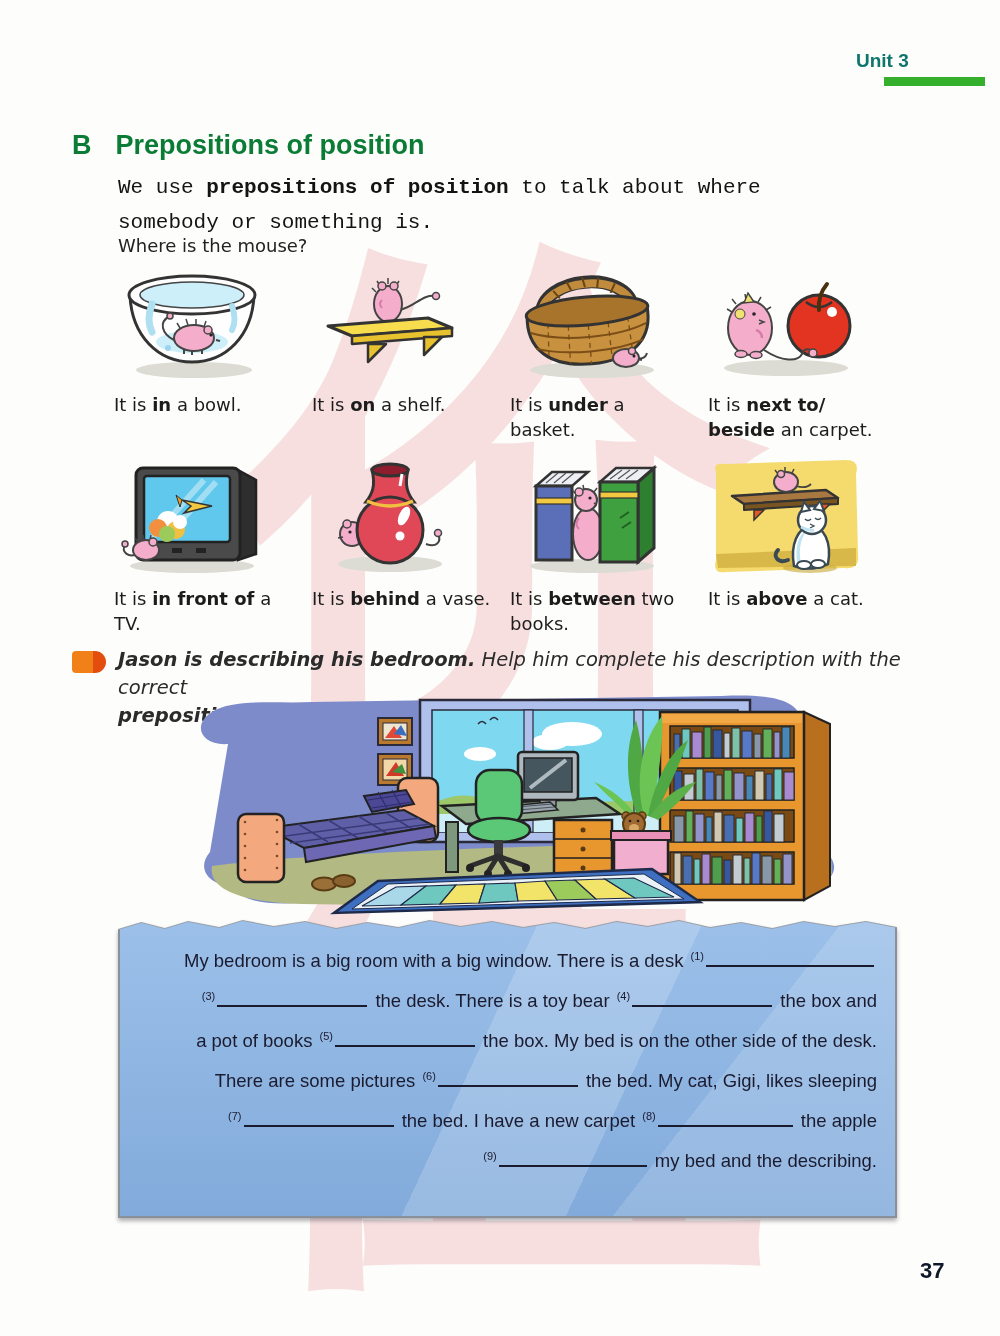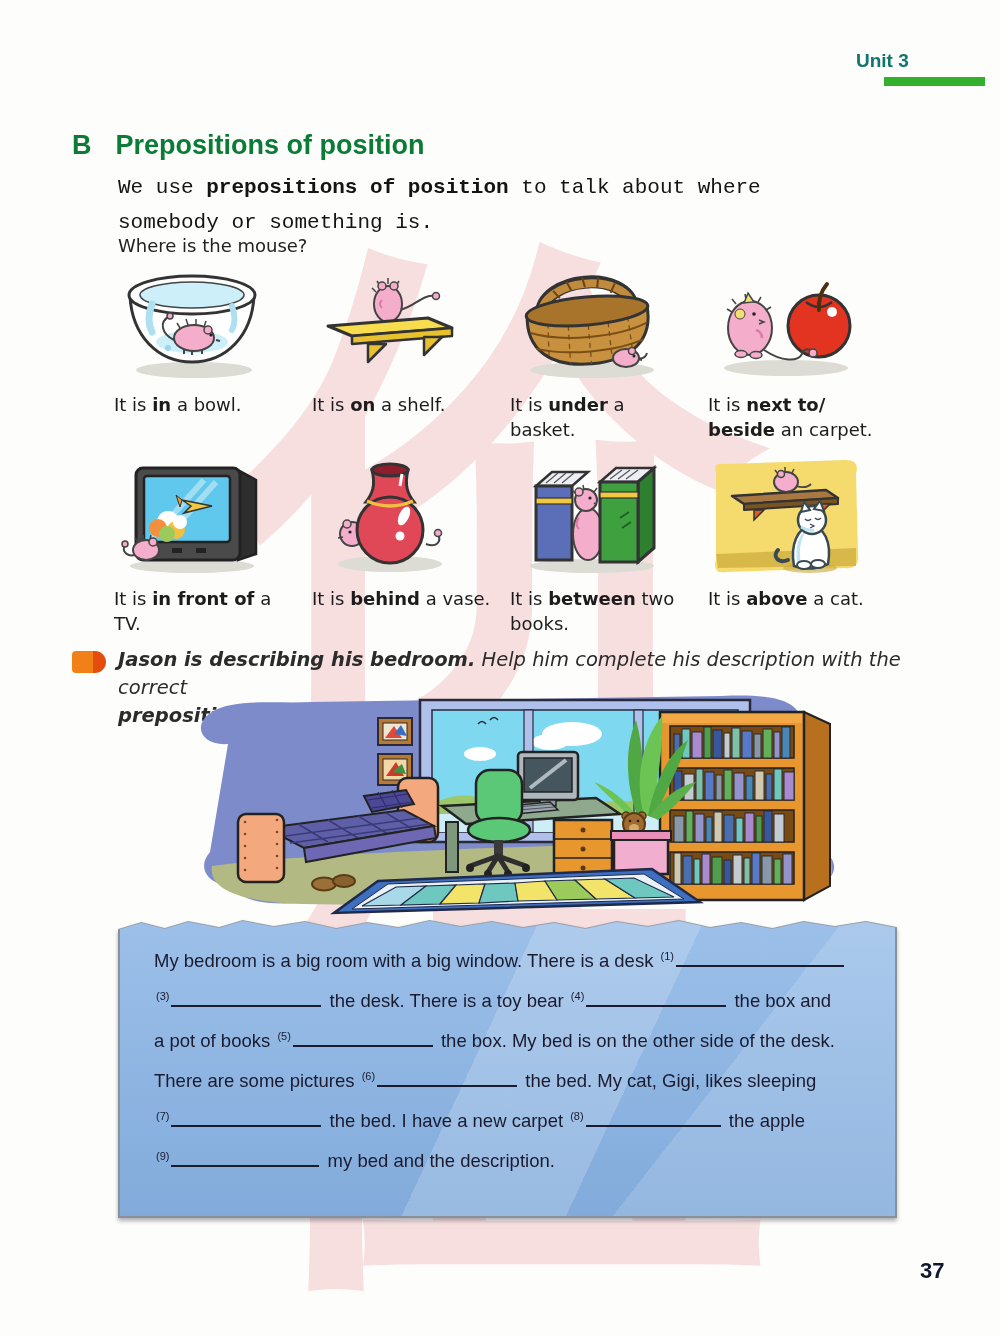--- a/index.html
+++ b/index.html
@@ -43,21 +43,21 @@
   .sheet{position:absolute;inset:0;box-sizing:border-box;
          border:2.5px solid #8A9099;border-top:none;
          padding:18px 18px 17px 34px;
          clip-path:polygon(0% 12px,3% 5px,6% 11px,9% 4px,13% 10px,16% 3px,20% 9px,24% 4px,
            28% 11px,32% 5px,36% 10px,40% 3px,44% 9px,48% 4px,52% 10px,56% 5px,60% 11px,
            64% 4px,68% 9px,72% 3px,76% 10px,80% 5px,84% 11px,88% 4px,92% 9px,96% 4px,
            100% 10px,100% 100%,0% 100%);
          background:
            linear-gradient(115deg,rgba(255,255,255,0) 46%,rgba(255,255,255,.18) 46%,rgba(255,255,255,.18) 64%,rgba(255,255,255,0) 64%),
            linear-gradient(128deg,rgba(70,100,150,0) 72%,rgba(255,255,255,.15) 72%),
-           linear-gradient(180deg,#9CC0E9,#82ABDB);}
+           linear-gradient(180deg,#9CC0E9,#82ABDB); text-align: right;}
   .fline{height:40px;line-height:40px;font-family:"Liberation Sans",sans-serif;
          font-size:18.5px;color:#1B1B30;white-space:nowrap;}
   .bl sup{font-size:11px;margin:0 2px 0 2px;}
   .rule{display:inline-block;height:5px;border-bottom:2.2px solid #1B1B30;margin-right:3px;}
 
   #pagenum{position:absolute;top:1258px;left:920px;font-family:"Liberation Sans",sans-serif;
            font-weight:bold;font-size:22px;color:#0f172a;}
 </style>
 </head>
 <body>
@@ -460,20 +460,20 @@
     </svg>
 
     <div id="paper">
       <div class="sheet">
         <div id="fill-lines">
             <div class="fline"><span>My bedroom is a big room with a big window. There is a desk </span><span class="bl"><sup>(1)</sup><span class="rule" style="width: 168px;"></span></span></div>
             <div class="fline"><span class="bl"><sup>(3)</sup><span class="rule" style="width: 150px;"></span></span><span> the desk. There is a toy bear </span><span class="bl"><sup>(4)</sup><span class="rule" style="width: 140px;"></span></span><span> the box and</span></div>
             <div class="fline"><span>a pot of books </span><span class="bl"><sup>(5)</sup><span class="rule" style="width: 140px;"></span></span><span> the box. My bed is on the other side of the desk.</span></div>
             <div class="fline"><span>There are some pictures </span><span class="bl"><sup>(6)</sup><span class="rule" style="width: 140px;"></span></span><span> the bed. My cat, Gigi, likes sleeping</span></div>
             <div class="fline"><span class="bl"><sup>(7)</sup><span class="rule" style="width: 150px;"></span></span><span> the bed. I have a new carpet </span><span class="bl"><sup>(8)</sup><span class="rule" style="width: 135px;"></span></span><span> the apple</span></div>
-            <div class="fline"><span class="bl"><sup>(9)</sup><span class="rule" style="width: 148px;"></span></span><span> my bed and the description.</span></div>
+            <div class="fline"><span class="bl"><sup>(9)</sup><span class="rule" style="width: 148px;"></span></span><span> my bed and the describing.</span></div>
           </div>
       </div>
     </div>
 
     <div id="pagenum">37</div>
   </div>
 </div>
 
 </body></html>

